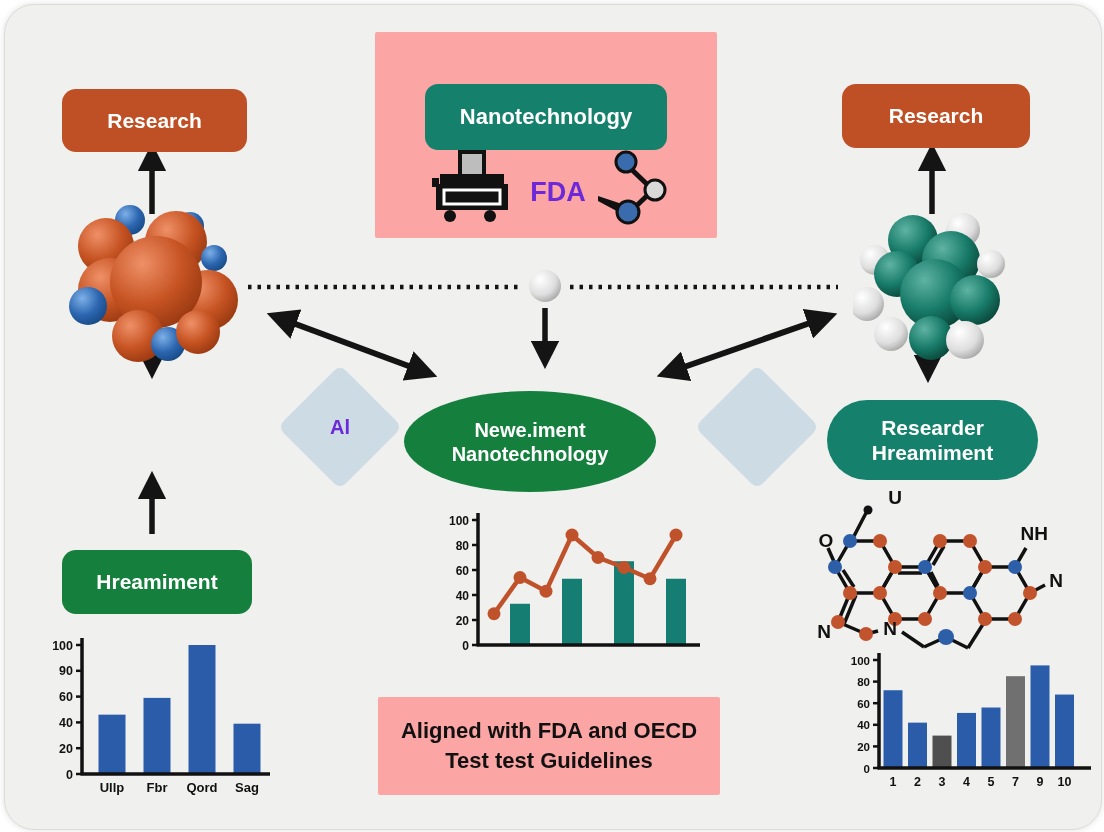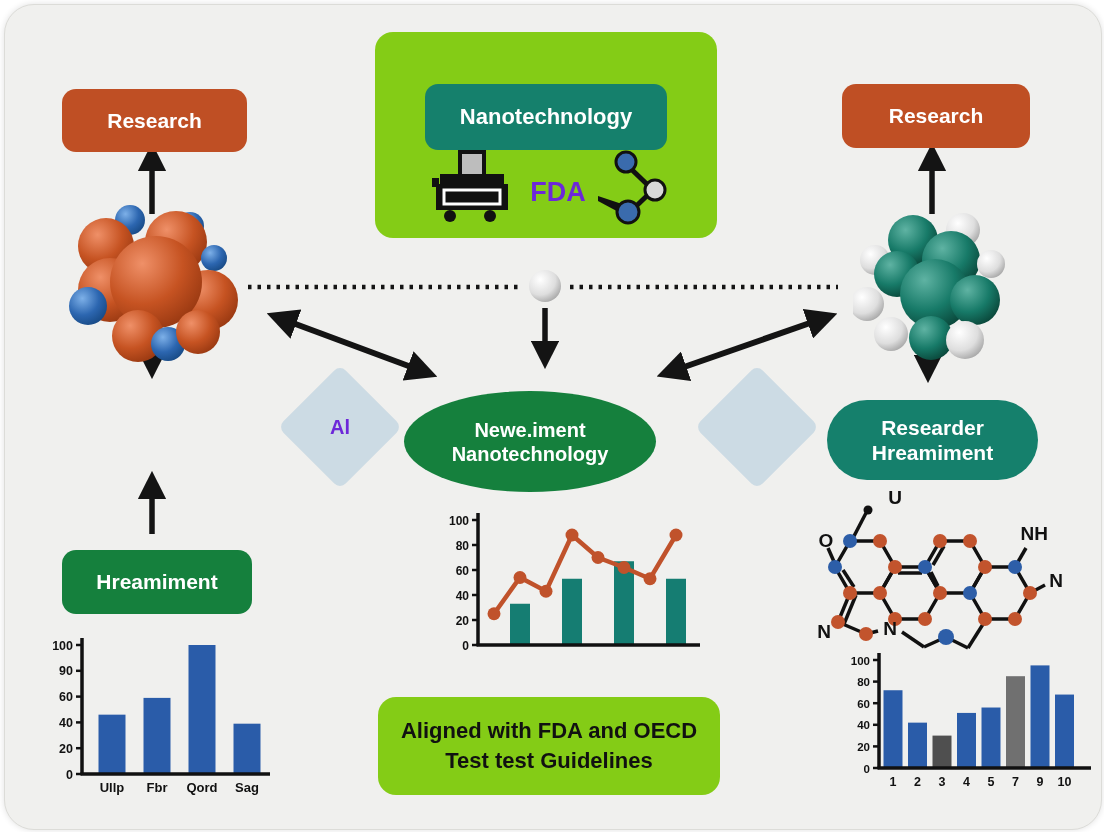--- a/index.html
+++ b/index.html
@@ -5,21 +5,21 @@
   html,body{margin:0;padding:0;background:#ffffff;}
   body{font-family:"Liberation Sans",sans-serif;}
   #canvas{position:relative;width:1104px;height:832px;background:#ffffff;overflow:hidden;}
   #card{position:absolute;left:4px;top:4px;width:1096px;height:824px;background:#f0f0ee;
         border:1px solid #dcdcd8;border-radius:30px;box-shadow:0 0 6px rgba(0,0,0,.12);}
   .abs{position:absolute;}
   .node{display:flex;flex-direction:column;align-items:center;justify-content:center;
         color:#fff;font-weight:700;text-align:center;line-height:1.2;margin-top:14px;}
   .rrect{border-radius:14px;}
   .pill{border-radius:42px;}
-  .panel{background:#84cc16;border-radius:18px;}
+  .panel{background:#fca5a5;border-radius:2px;}
   .diamond{transform:rotate(45deg);background:#ccdbe4;border-radius:8px;}
   .diamond-label{display:flex;align-items:center;justify-content:center;
         color:#6d28d9;font-weight:700;font-size:20px;}
   .chemlabel{color:#111;font-weight:700;font-size:19px;width:40px;text-align:center;}
   svg text{font-family:"Liberation Sans",sans-serif;font-weight:700;fill:#111;}
 </style>
 </head>
 <body>
 
 <div id="canvas">

